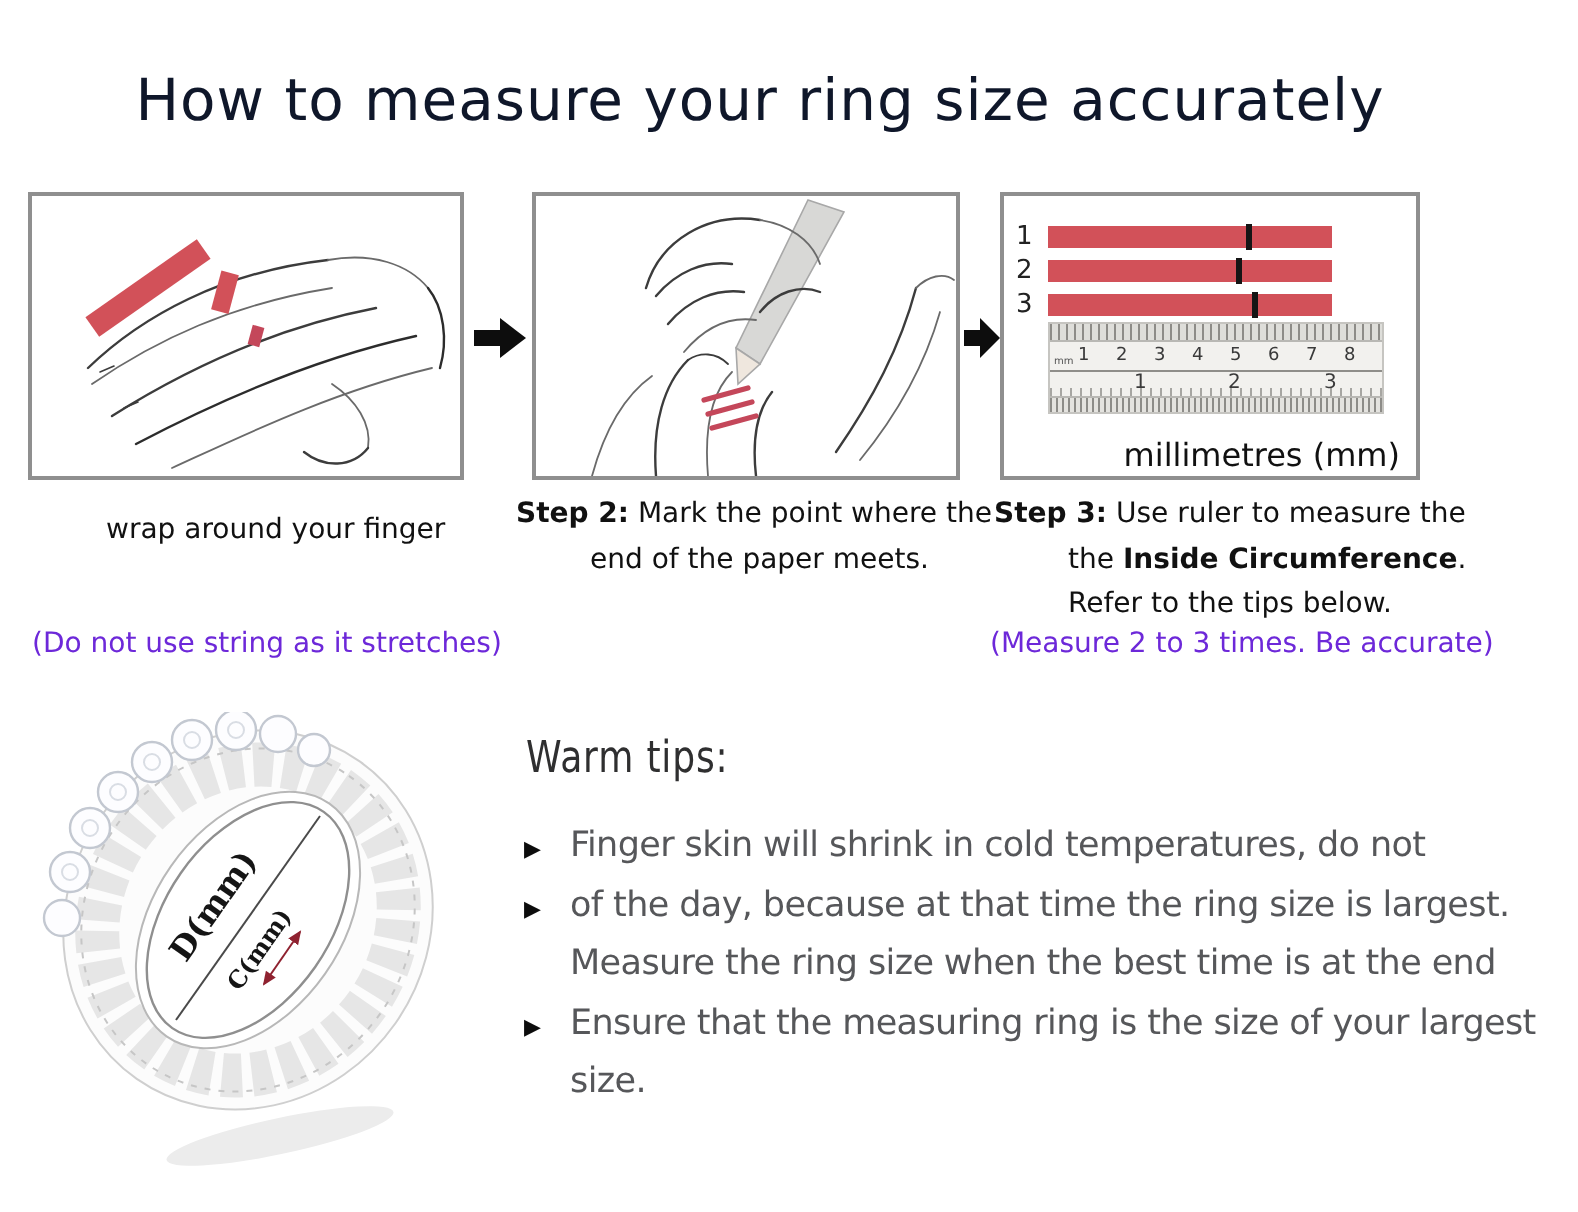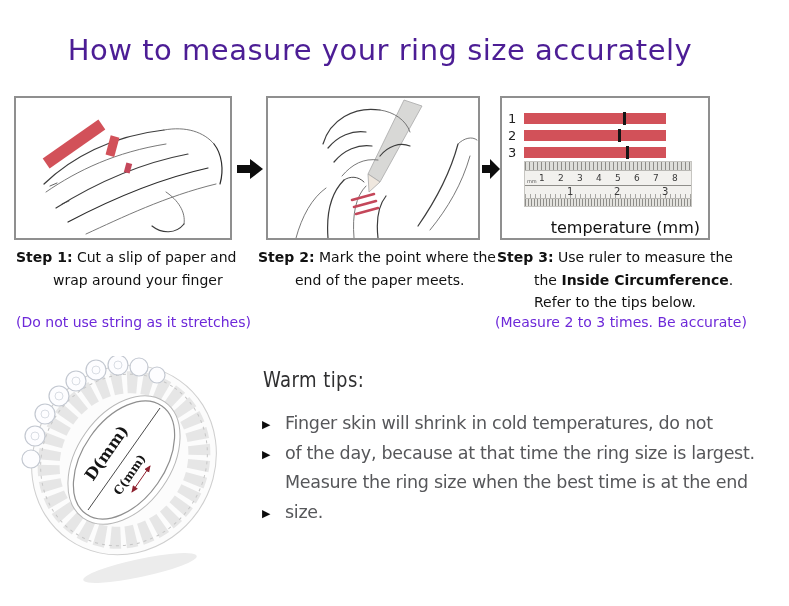--- a/index.html
+++ b/index.html
@@ -3,21 +3,21 @@
 <meta charset="utf-8">
 <style>
   * { margin:0; padding:0; box-sizing:border-box; }
   html,body { background:#fff; }
   .page {
     position:relative; width:789px; height:606px; background:#ffffff;
     font-family:"DejaVu Sans", sans-serif; color:#1a1a1a; overflow:hidden;
   }
   .title {
     position:absolute; top:33px; left:0; width:760px; text-align:center;
-    font-size:29px; letter-spacing:0.5px; color:#4c1d95;
+    font-size:29px; letter-spacing:0.5px; color:#0f172a;
     font-family:"DejaVu Sans", sans-serif;
   }
   .panel {
     position:absolute; top:96px; height:144px; border:2px solid #8f8f8f; background:#fff;
   }
   .panel1 { left:14px;  width:218px; }
   .panel2 { left:266px; width:214px; }
   .panel3 { left:500px; width:210px; }
   .arrow { position:absolute; top:158px; }
   .arrow1 { left:237px; }
@@ -168,25 +168,24 @@
         <span class="num" style="left:128px;">7</span>
         <span class="num" style="left:147px;">8</span>
       </div>
       <div class="ruler-inch">
         <span class="num" style="left:42px;">1</span>
         <span class="num" style="left:89px;">2</span>
         <span class="num" style="left:137px;">3</span>
       </div>
       <div class="ruler-band bottom"></div>
     </div>
-    <div class="ruler-caption">temperature (mm)</div>
+    <div class="ruler-caption">millimetres (mm)</div>
   </div>
 
   <div class="caption" style="left:16px;">
-    <div class="ln"><b>Step 1:</b> <span>Cut a slip of paper and</span></div>
     <div class="ln indent">wrap around your finger</div>
   </div>
   <div class="caption" style="left:258px;">
     <div class="ln"><b>Step 2:</b> <span>Mark the point where the</span></div>
     <div class="ln indent">end of the paper meets.</div>
   </div>
   <div class="caption" style="left:497px;">
     <div class="ln"><b>Step 3:</b> <span>Use ruler to measure the</span></div>
     <div class="ln indent"><span>the </span><b>Inside Circumference</b><span>.</span></div>
     <div class="ln indent">Refer to the tips below.</div>
@@ -249,17 +248,18 @@
       <span class="bullet-icon">▶</span>
       <div class="ln">Finger skin will shrink in cold temperatures, do not</div>
     </div>
     <div class="tip">
       <span class="bullet-icon">▶</span>
       <div class="ln">of the day, because at that time the ring size is largest.</div>
       <div class="ln">Measure the ring size when the best time is at the end</div>
     </div>
     <div class="tip">
       <span class="bullet-icon">▶</span>
+      <div class="ln">Ensure that the measuring ring is the size of your largest</div>
       <div class="ln">size.</div>
     </div>
   </div>
 
 </div>
 
 </body></html>

